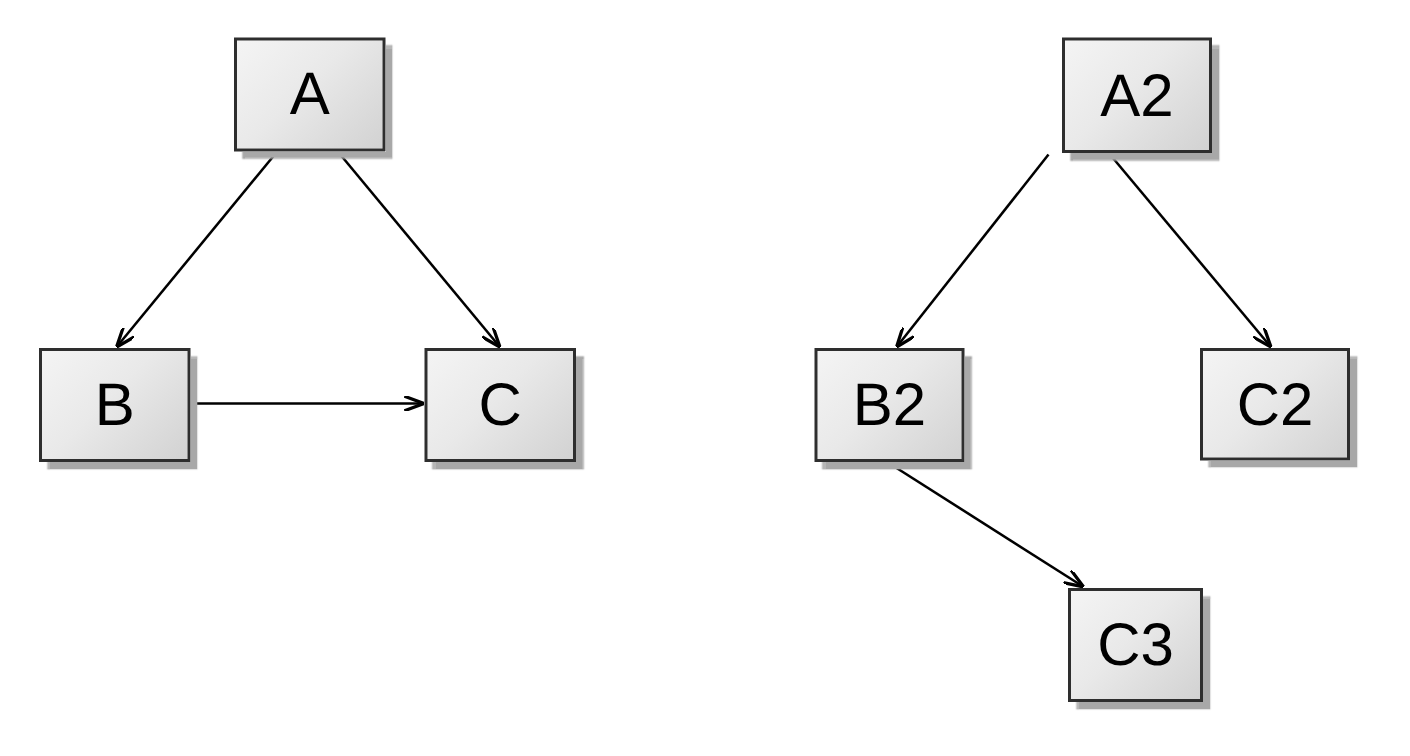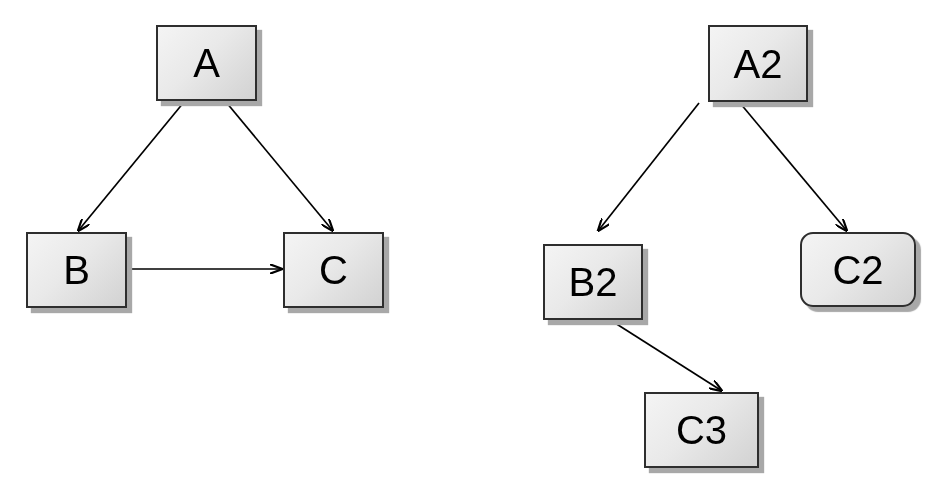--- a/index.html
+++ b/index.html
@@ -83,23 +83,23 @@
       </div>
       <div class="node" style="left: 26px; top: 232px; width: 101px; height: 76px;">
         <span class="node-label">B</span>
       </div>
       <div class="node" style="left: 283px; top: 232px; width: 101px; height: 76px;">
         <span class="node-label">C</span>
       </div>
       <div class="node" style="left: 708px; top: 25px; width: 100px; height: 77px;">
         <span class="node-label">A2</span>
       </div>
-      <div class="node" style="left: 543px; top: 232px; width: 100px; height: 76px; margin-top: 12px;">
+      <div class="node" style="left: 543px; top: 232px; width: 100px; height: 76px;">
         <span class="node-label">B2</span>
       </div>
-      <div class="node" style="left: 800px; top: 232px; width: 116px; height: 75px; border-radius: 13px;">
+      <div class="node" style="left: 800px; top: 232px; width: 100px; height: 75px;">
         <span class="node-label">C2</span>
       </div>
-      <div class="node" style="left: 644px; top: 392px; width: 115px; height: 76px; align-items: center;">
+      <div class="node" style="left: 712px; top: 392px; width: 90px; height: 76px; align-items: center;">
         <span class="node-label">C3</span>
       </div>
     </div>
 </div>
 
 </body></html>

